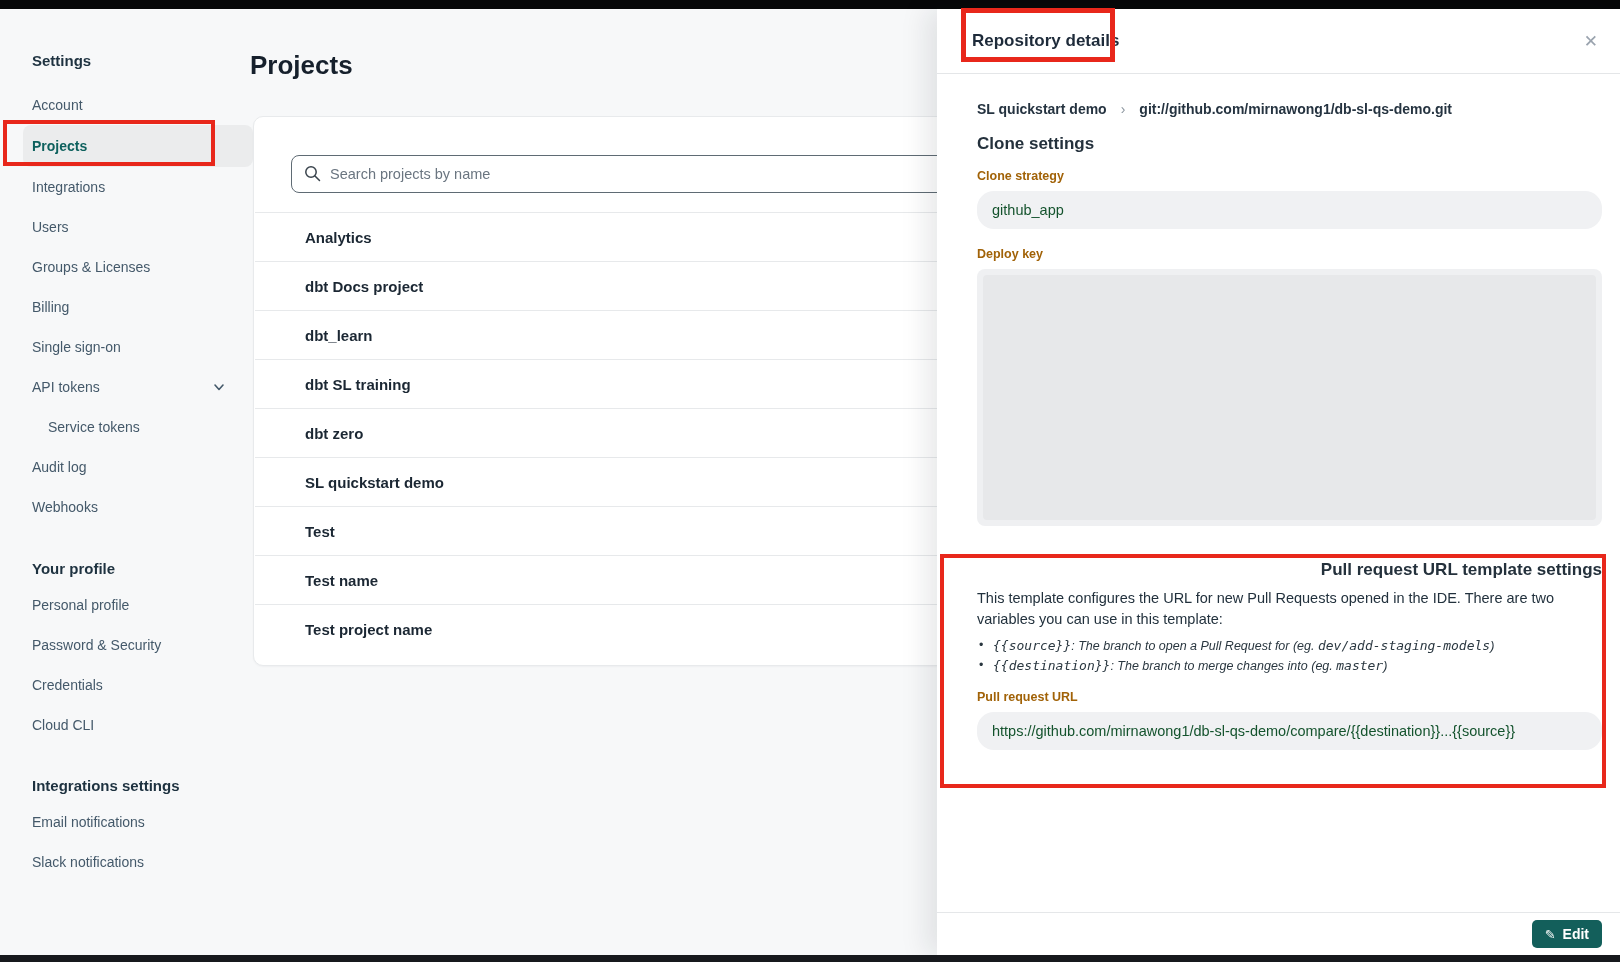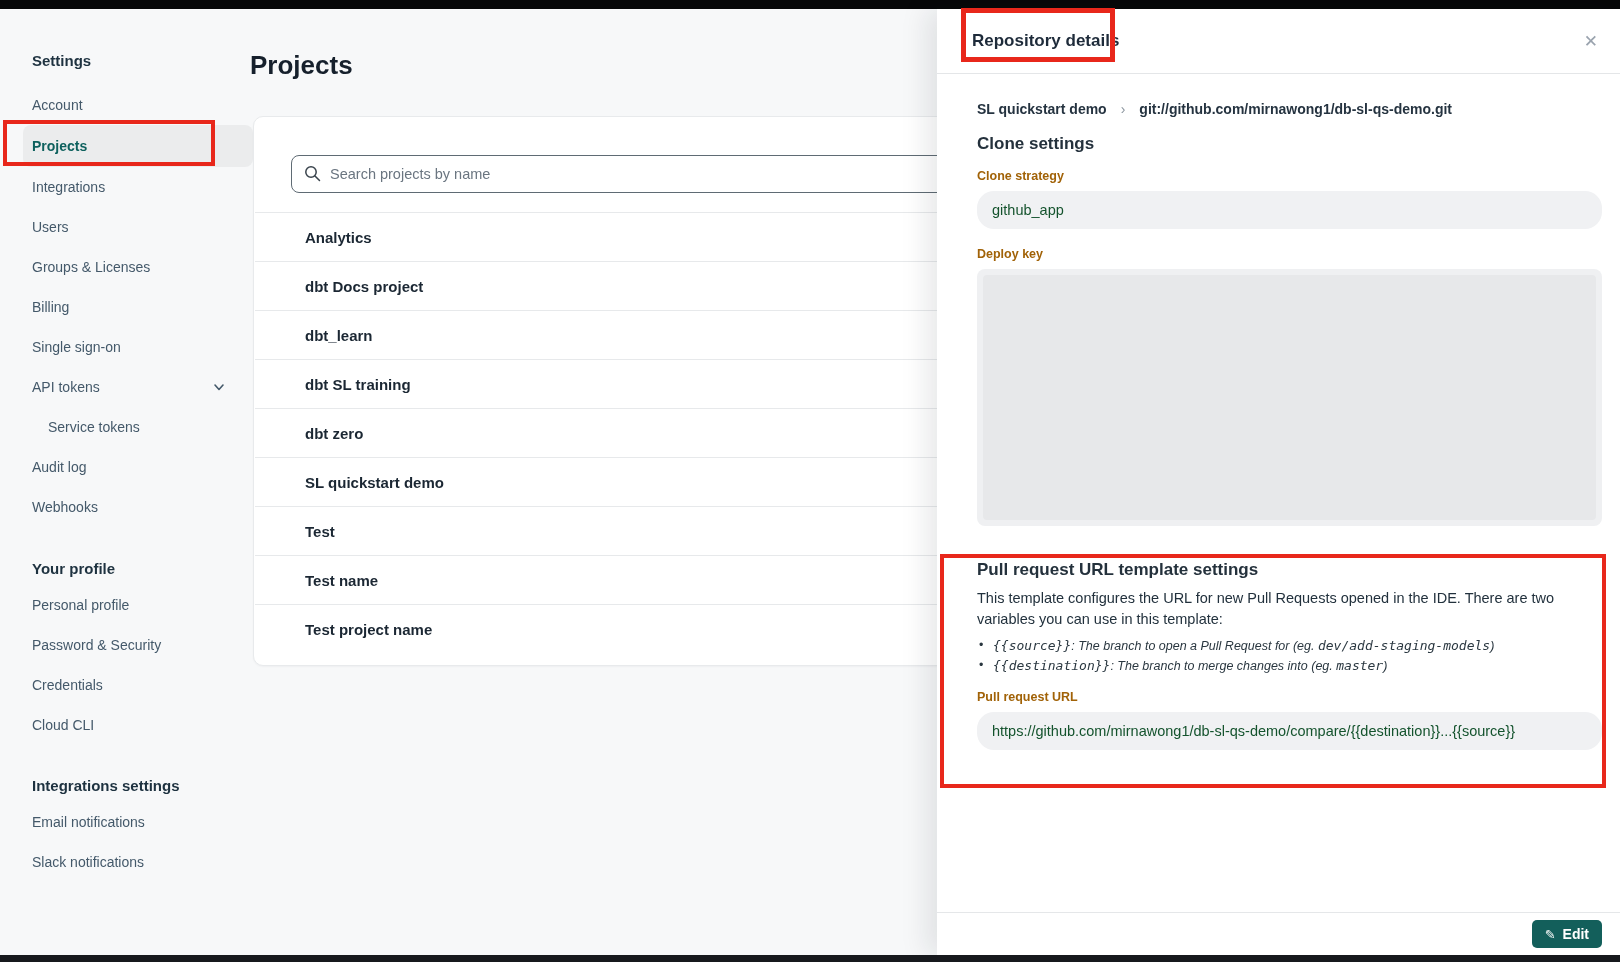--- a/index.html
+++ b/index.html
@@ -278,21 +278,21 @@
 
     <div class="field-label">Clone strategy</div>
     <div class="field-value">github_app</div>
 
     <div class="field-label" style="margin-top:18px;">Deploy key</div>
     <div class="deploy-box">
       <div class="deploy-redacted"></div>
     </div>
 
     <div class="pr-section">
-      <div class="section-heading" style="margin-top:0;">Pull request URL template settings</div>
+      <div class="section-heading" style="margin-top:0;text-align:right;">Pull request URL template settings</div>
       <p class="pr-desc">This template configures the URL for new Pull Requests opened in the IDE. There are two variables you can use in this template:</p>
       <ul class="pr-bullets">
 
           <li><span class="code">{{source}}</span><span class="desc">: The branch to open a Pull Request for (eg. </span><span class="code">dev/add-staging-models</span><span class="desc">)</span></li>
 
           <li><span class="code">{{destination}}</span><span class="desc">: The branch to merge changes into (eg. </span><span class="code">master</span><span class="desc">)</span></li>
         </ul>
       <div class="field-label" style="margin-top:14px;">Pull request URL</div>
       <div class="field-value">https://github.com/mirnawong1/db-sl-qs-demo/compare/{{destination}}...{{source}}</div>
     </div>

